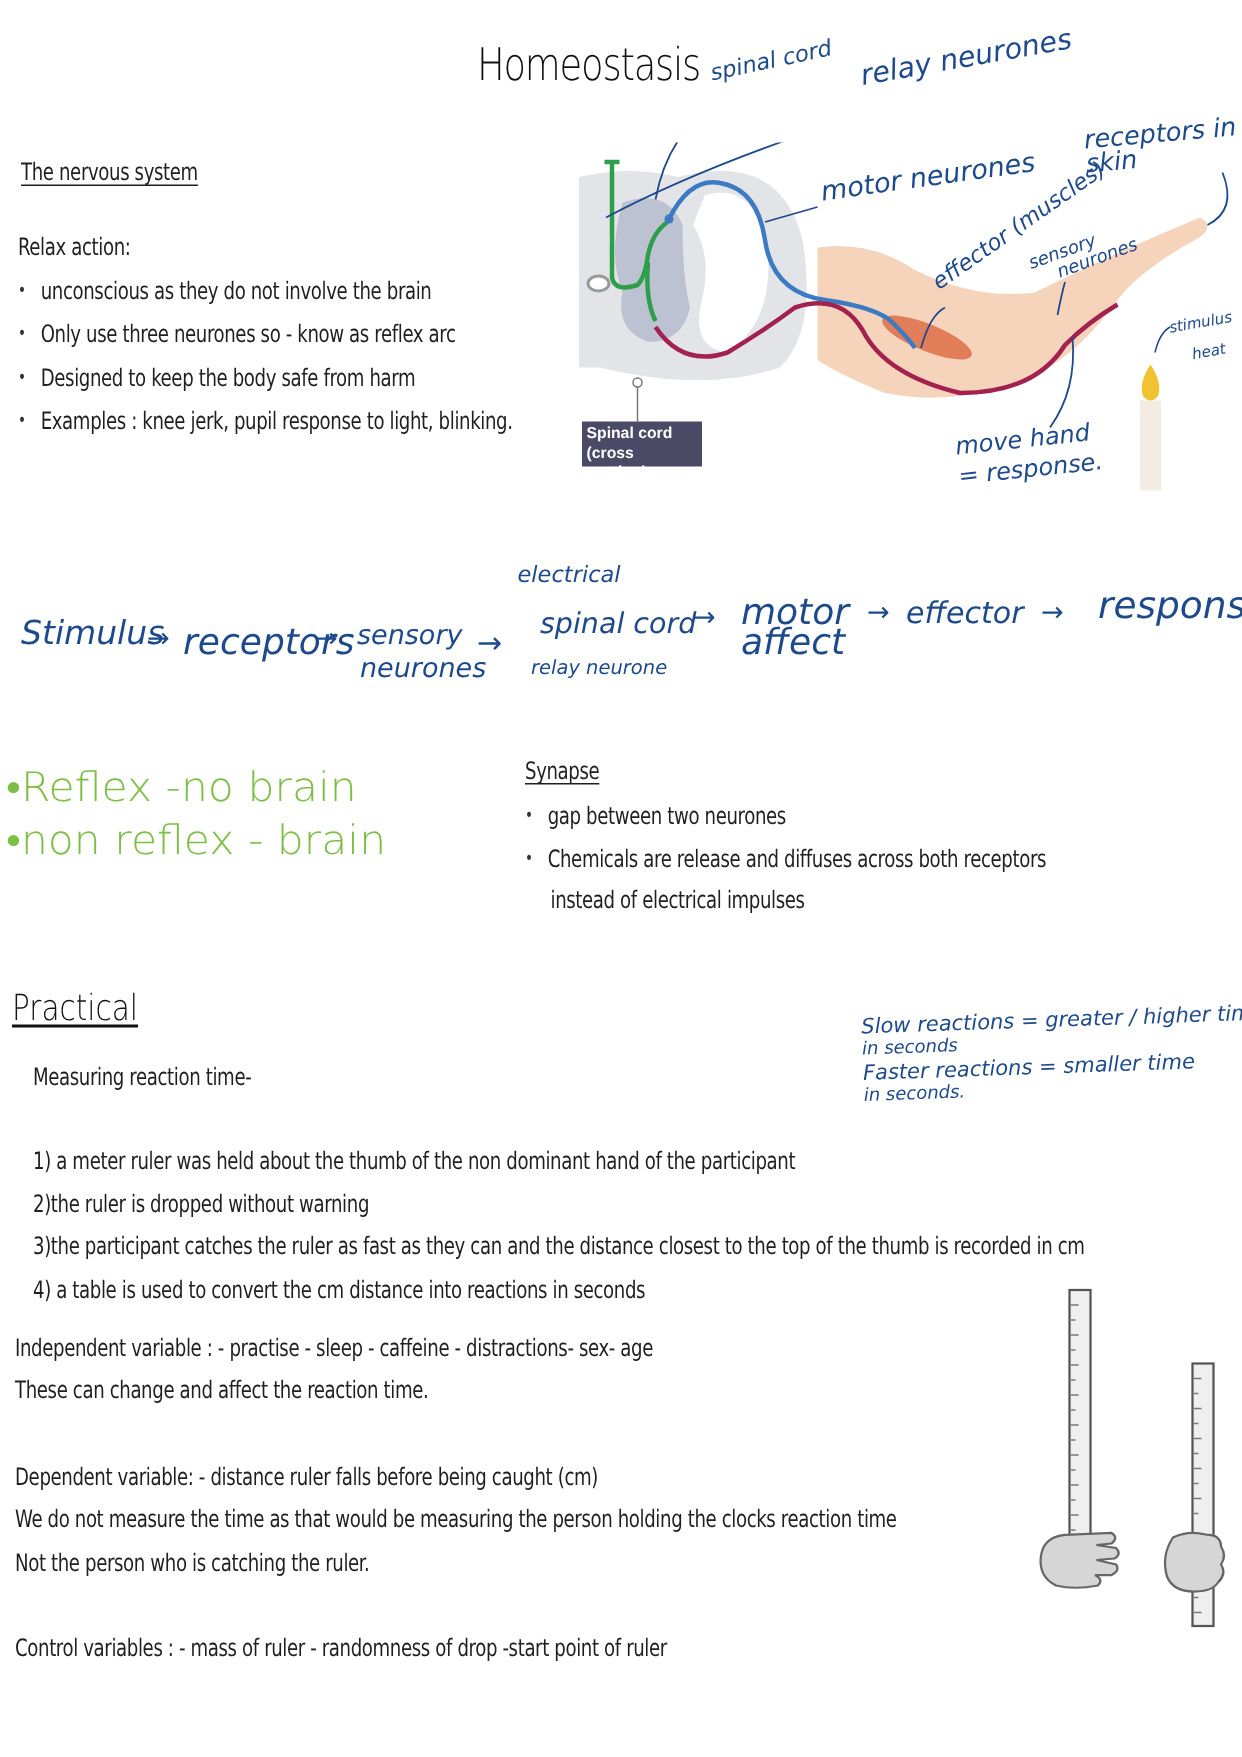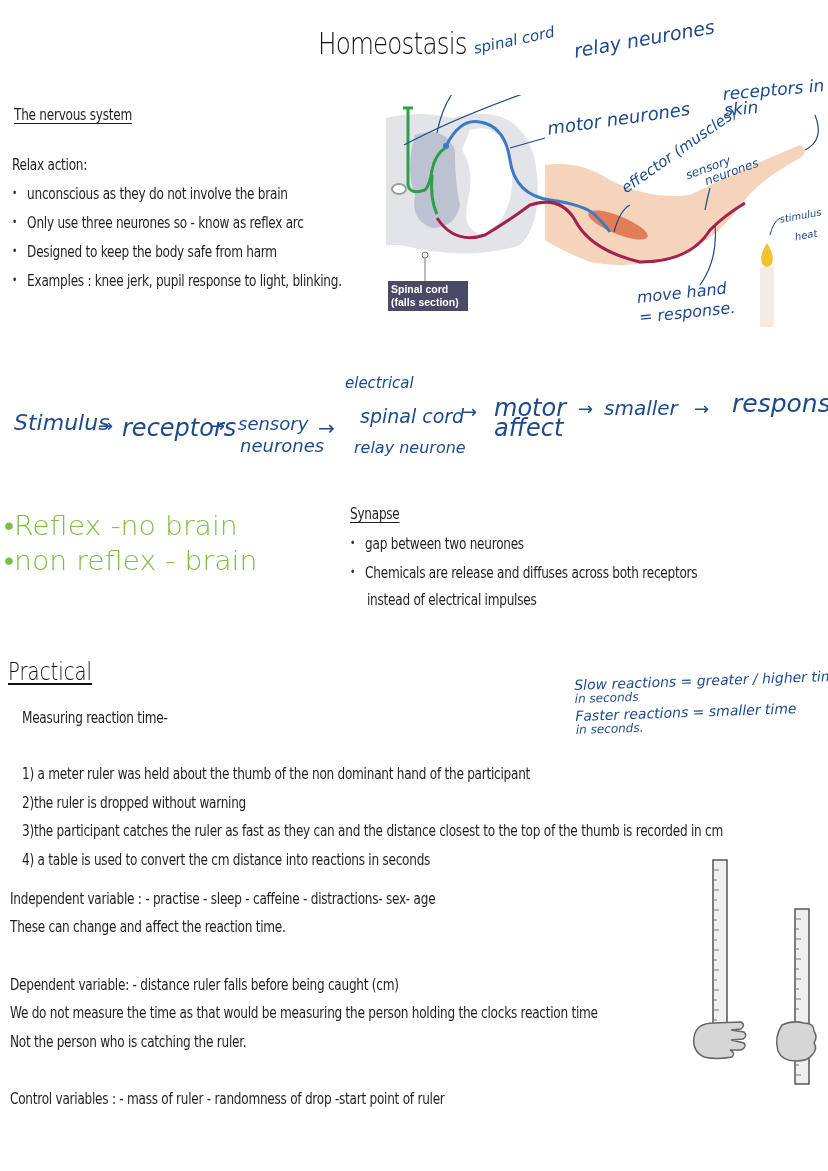--- a/index.html
+++ b/index.html
@@ -62,21 +62,21 @@
   <path d="M705,210 Q708,195 710,188" fill="none" stroke="#1d4a8c" stroke-width="1.2"></path>
   <path d="M715,225 Q718,260 700,285" fill="none" stroke="#1d4a8c" stroke-width="1.2"></path>
   <path d="M815,115 Q825,140 805,150" fill="none" stroke="#1d4a8c" stroke-width="1.2"></path>
   <path d="M770,235 Q773,222 780,218" fill="none" stroke="#1d4a8c" stroke-width="1"></path>
   <circle cx="425" cy="255" r="3" fill="#fff" stroke="#777" stroke-width="1"></circle>
   <line x1="425" y1="258" x2="425" y2="281" stroke="#777" stroke-width="1"></line>
 </svg>
 
 <div class="abs sc-label">
   <div>Spinal cord</div>
-  <div>(falls section)</div>
+  <div>(cross section)</div>
 </div>
 
 <div class="abs hand" style="left:472px;top:40px;font-size:15px;transform:rotate(-12deg);">spinal cord</div>
 <div class="abs hand" style="left:572px;top:40px;font-size:19px;transform:rotate(-10deg);">relay neurones</div>
 <div class="abs hand" style="left:546px;top:118px;font-size:18px;transform:rotate(-8deg);">motor neurones</div>
 <div class="abs hand" style="left:722px;top:86px;font-size:17px;line-height:16px;transform:rotate(-5deg);">
   <div>receptors in</div>
   <div>skin</div>
 </div>
 <div class="abs hand" style="left:618px;top:182px;font-size:15px;transform:rotate(-35deg);">effector (muscles)</div>
@@ -97,28 +97,28 @@
 <div class="abs hand" style="left:98px;top:415px;font-size:18px;">→</div>
 <div class="abs hand" style="left:122px;top:414px;font-size:24px;">receptors</div>
 <div class="abs hand" style="left:210px;top:415px;font-size:18px;">→</div>
 <div class="abs hand" style="left:238px;top:413px;font-size:18px;line-height:22px;">
   <div>sensory</div>
   <div style="padding-left:2px;">neurones</div>
 </div>
 <div class="abs hand" style="left:318px;top:416px;font-size:20px;">→</div>
 <div class="abs hand" style="left:345px;top:374px;font-size:15px;">electrical</div>
 <div class="abs hand" style="left:360px;top:405px;font-size:19px;">spinal cord</div>
-<div class="abs hand" style="left:354px;top:438px;font-size:16px;">relay neurone</div>
+<div class="abs hand" style="left:354px;top:438px;font-size:13px;">relay neurone</div>
 <div class="abs hand" style="left:462px;top:401px;font-size:18px;">→</div>
 <div class="abs hand" style="left:494px;top:398px;font-size:24px;line-height:20px;">
   <div>motor</div>
   <div>affect</div>
 </div>
 <div class="abs hand" style="left:578px;top:398px;font-size:18px;">→</div>
-<div class="abs hand" style="left:604px;top:396px;font-size:20px;">smaller</div>
+<div class="abs hand" style="left:604px;top:396px;font-size:20px;">effector</div>
 <div class="abs hand" style="left:694px;top:398px;font-size:18px;">→</div>
 <div class="abs hand" style="left:732px;top:389px;font-size:25px;">response</div>
 
 <div class="abs green" style="left:4px;top:510px;">•Reflex  -no brain</div>
 <div class="abs green" style="left:4px;top:545px;">•non reflex - brain</div>
 
 <div class="abs typed u" style="left:350px;top:504px;">Synapse</div>
 <ul class="abs typed blist" style="left:350px;top:529px;">
   <li>gap between two neurones</li>
   <li>Chemicals are release and diffuses across both receptors</li>

